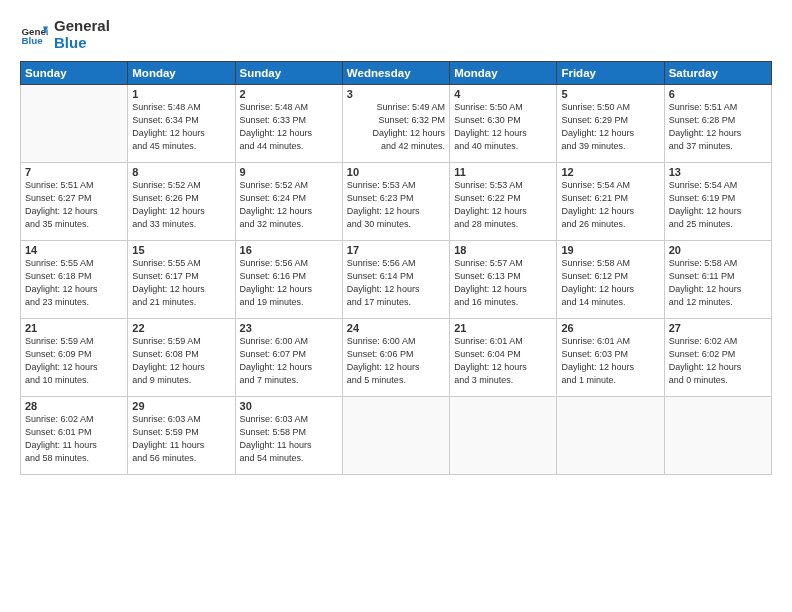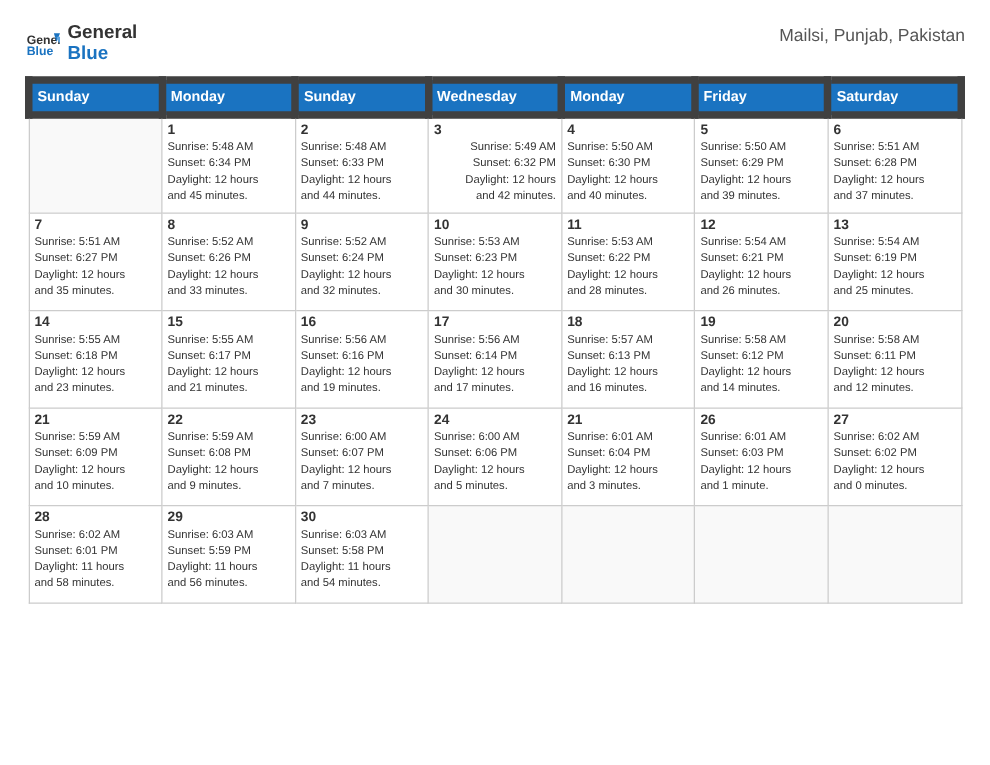--- a/index.html
+++ b/index.html
@@ -50,21 +50,21 @@
       border-collapse: collapse;
       table-layout: fixed;
     }
     th {
       background-color: #1a73c1;
       color: #fff;
       font-size: 11.5px;
       font-weight: bold;
       padding: 5px 4px;
       text-align: left;
-      border: 6px solid #404040;
+      border: 1px solid #404040;
     }
     td {
       border: 1px solid #ccc;
       vertical-align: top;
       padding: 3px 4px;
       height: 78px;
       font-size: 9.2px;
       color: #333;
       background: #fff;
     }
@@ -95,21 +95,20 @@
         <text x="2" y="33" font-size="14" font-weight="bold" fill="#1a73c1" font-family="Arial">Blue</text>
         <polygon points="33,8 40,8 36,18" fill="#1a73c1"></polygon>
         <polygon points="36,12 42,12 39,20" fill="#5ba3e0"></polygon>
       </svg>
       <div style="display:flex;flex-direction:column;line-height:1.1;">
         <span style="font-size:15px;font-weight:bold;color:#333;">General</span>
         <span style="font-size:15px;font-weight:bold;color:#1a73c1;">Blue</span>
       </div>
     </div>
     <div class="title-block">
-      <div class="location">Mailsi, Punjab, Pakistan</div>
     </div>
   </div>
 
   <table>
     <thead>
       <tr>
       <th>Sunday</th>
           <th>Monday</th>
           <th>Sunday</th>
           <th>Wednesday</th>

